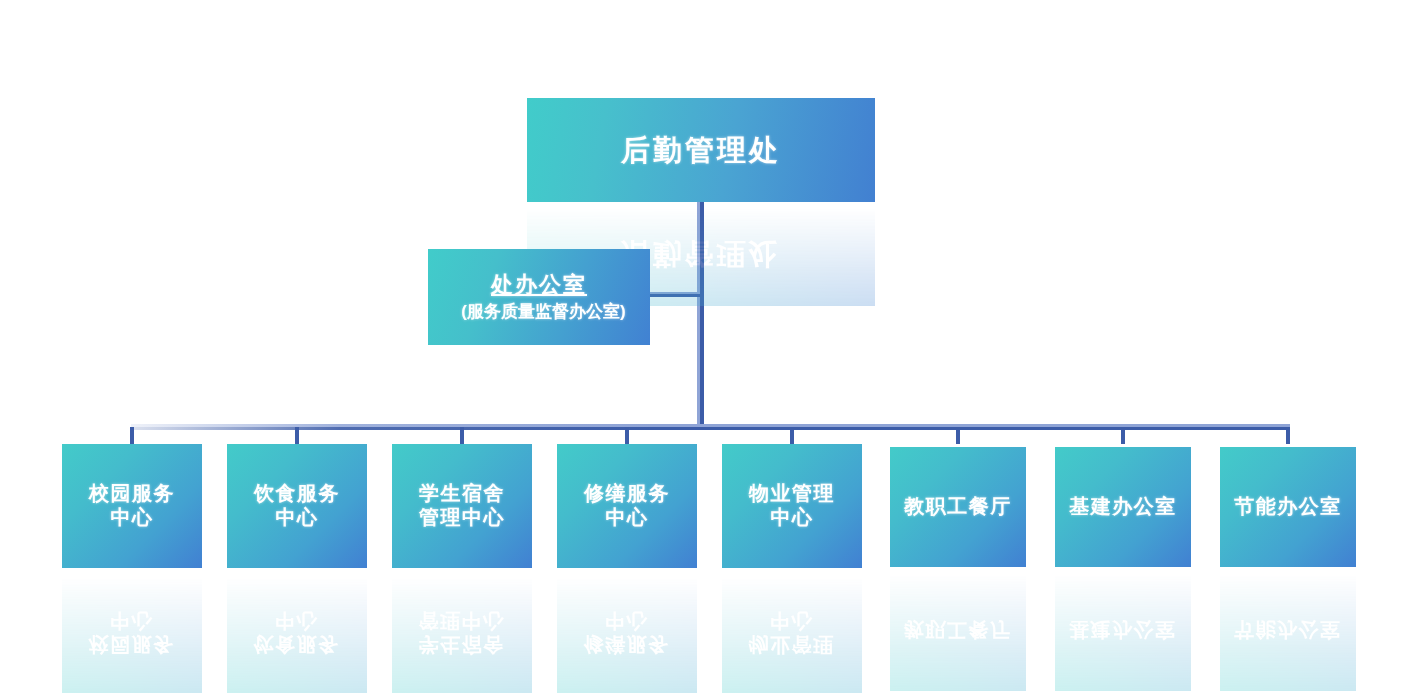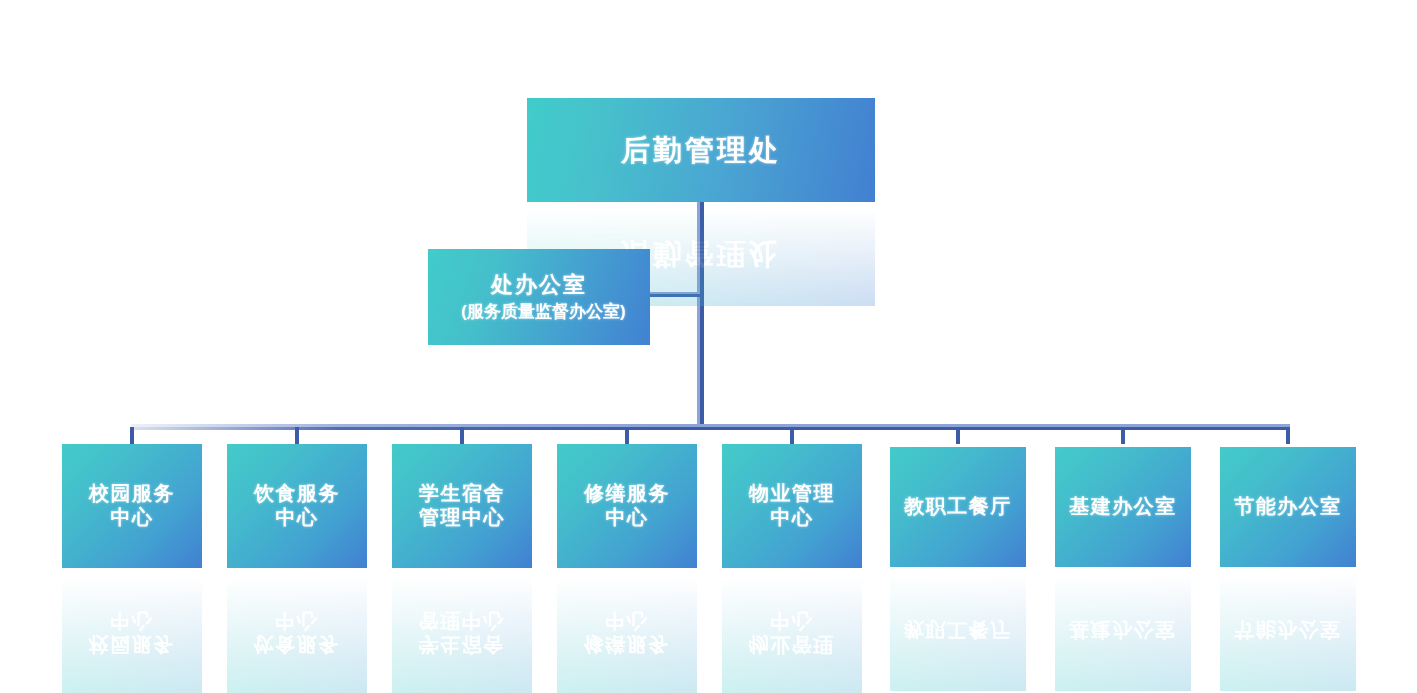--- a/index.html
+++ b/index.html
@@ -60,21 +60,21 @@
   }
 
   .node-root {
     background: linear-gradient(100deg, #41ccca 0%, #47c0cc 22%, #4aa4d2 58%, #4280d1 100%);
   }
   .node-root .node-title {
     font-size: 29px;
     letter-spacing: 3px;
   }
 
-  .node-office .node-title { font-size: 22px; letter-spacing: 2px; }
+  .node-office .node-title { font-size: 22px; letter-spacing: 2px; text-decoration: underline; }
   .node-office .node-sub   { font-size: 17px; margin-top: 4px; }
 
   .node-leaf {
     background: linear-gradient(135deg, #43cbc9 0%, #44bccc 30%, #43a2d1 68%, #4180d2 100%);
   }
   .node-leaf .node-title {
     font-size: 20px;
     letter-spacing: 1.5px;
   }
 

